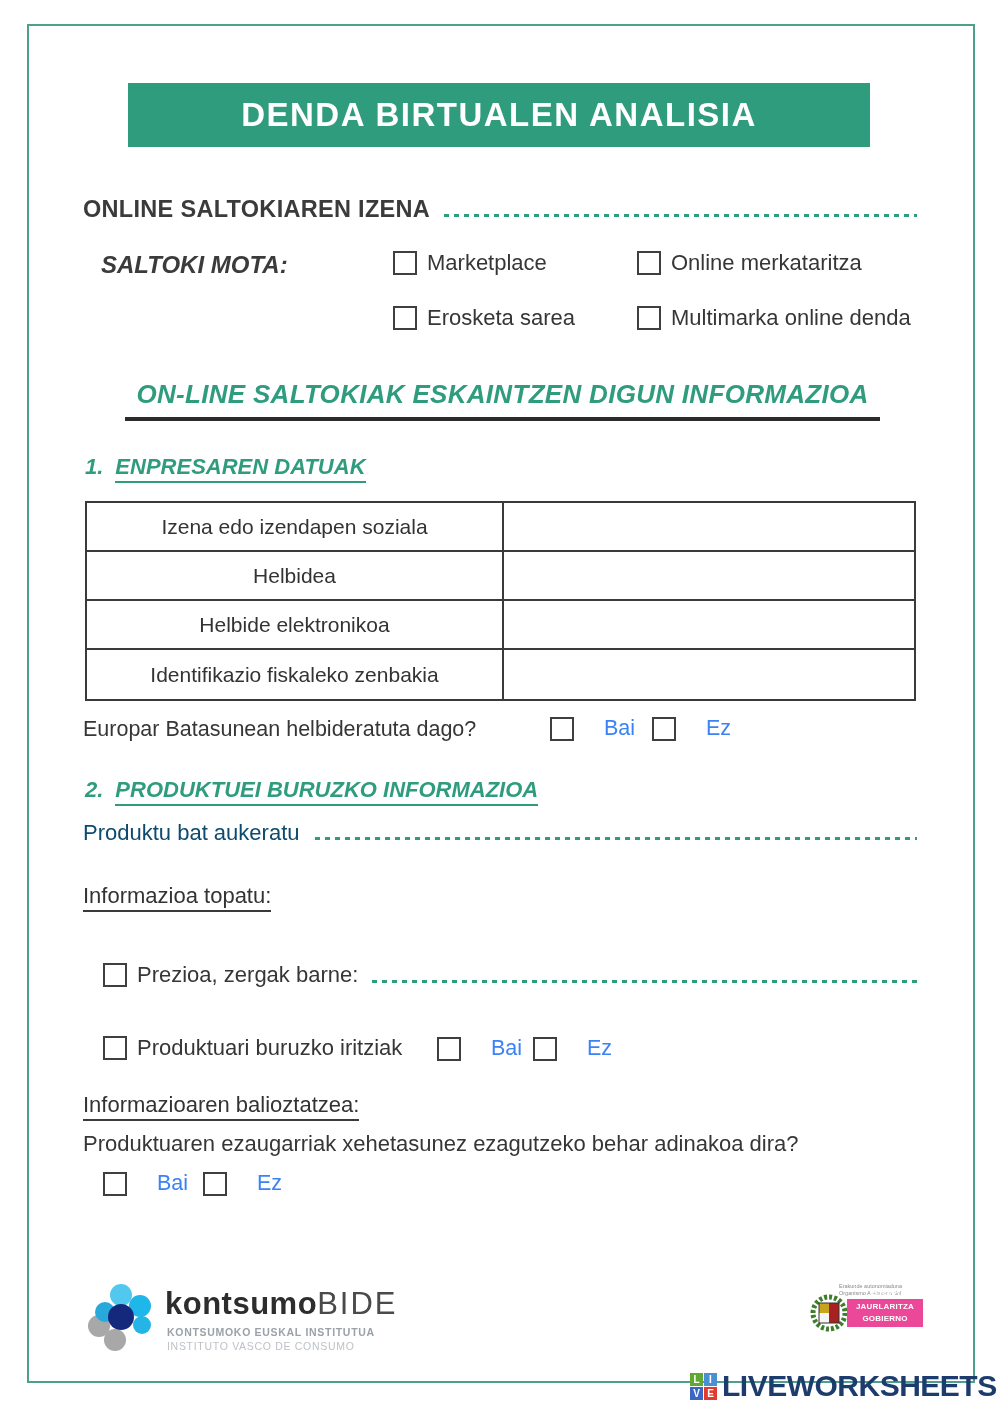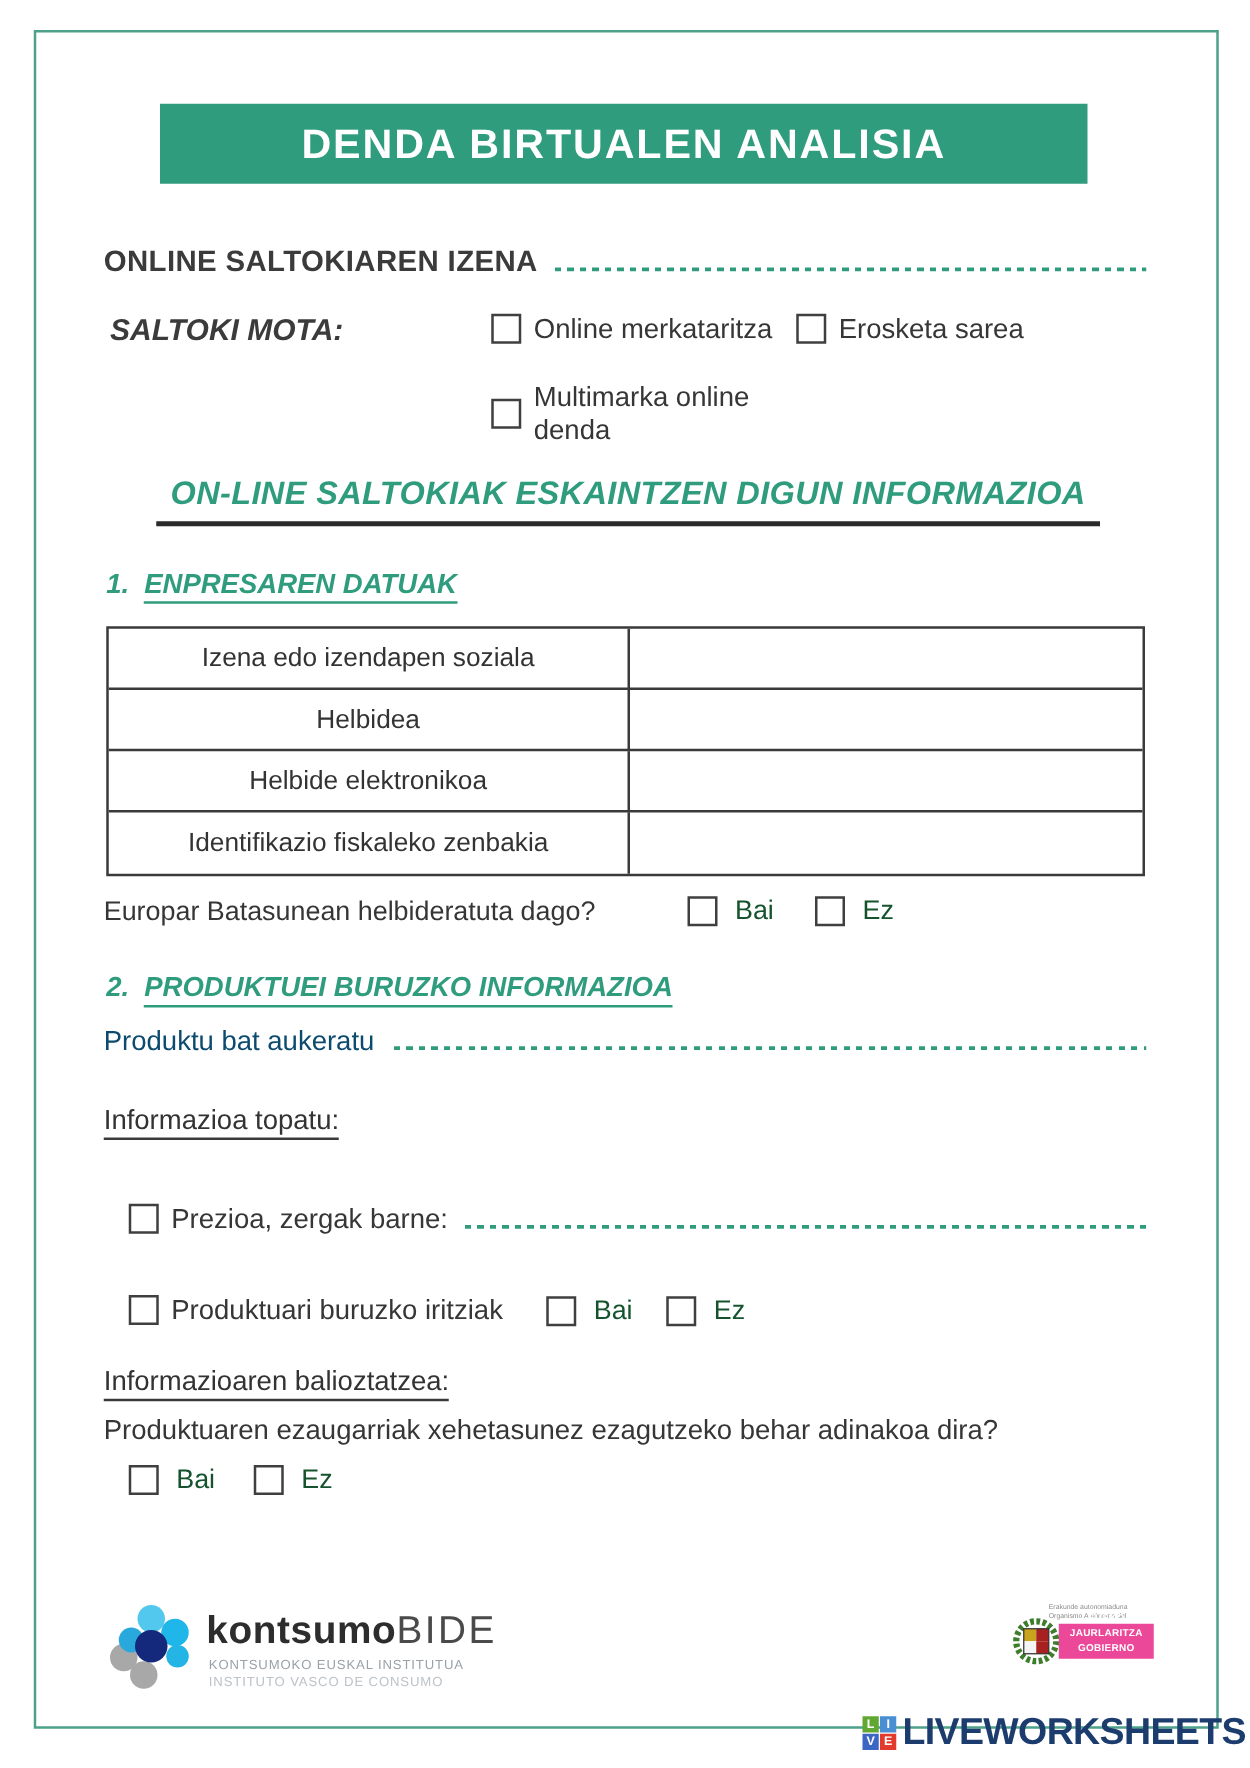--- a/index.html
+++ b/index.html
@@ -11,32 +11,32 @@
   
   #frame{left:27px;top:24px;width:948px;height:1359px;border:2px solid #4da089;box-sizing:border-box;background:#ffffff;}
 
   
   #banner{left:128px;top:83px;width:742px;height:64px;background:#2f9c7d;display:flex;align-items:center;justify-content:center;}
   #banner .t{color:#ffffff;font-size:33px;font-weight:bold;letter-spacing:1.5px;}
 
   
   .dots{height:3px;background-image:repeating-linear-gradient(90deg,#2f9c7d 0 5px,transparent 5px 10px);}
   .cb{width:24px;height:24px;border:2px solid #3f3f3f;background:#ffffff;box-sizing:border-box;flex:0 0 auto;}
-  .pair{position:absolute;display:flex;align-items:center;gap:14px;font-size:21.5px;color:#14532d;}
+  .pair{position:absolute;display:flex;align-items:center;gap:30px;font-size:21.5px;color:#3b82f6;}
   .greenTitle{font-style:italic;font-weight:bold;color:#2f9c7d;font-size:22px;}
   .greenTitle .num{margin-right:12px;}
   .greenTitle .ttl{border-bottom:2px solid #2f9c7d;padding-bottom:2px;}
   .ul{border-bottom:2px solid #3a3a3a;padding-bottom:2px;}
 
   
   #storeNameRow{left:83px;top:196px;width:834px;display:flex;align-items:flex-end;}
   #storeNameRow .lbl{font-size:23.5px;font-weight:bold;color:#3b3b3b;letter-spacing:0.3px;}
   #storeNameRow .dots{flex:1;margin-left:14px;margin-bottom:6px;}
 
-  #saltokiMota{left:88px;top:251px;font-size:24px;font-weight:bold;font-style:italic;color:#3b3b3b;}
+  #saltokiMota{left:101px;top:251px;font-size:24px;font-weight:bold;font-style:italic;color:#3b3b3b;}
 
   #optGrid{left:393px;top:250px;width:525px;display:grid;grid-template-columns:244px 1fr;row-gap:29px;}
   .opt{display:flex;align-items:center;gap:10px;font-size:22px;color:#363636;}
 
   #mainHeading{left:125px;top:379px;width:755px;text-align:center;font-style:italic;font-weight:bold;font-size:26px;color:#2f9c7d;letter-spacing:0.3px;}
   #headingRule{left:125px;top:417px;width:755px;height:4px;background:#2b2b2b;}
 
   #s1Title{left:85px;top:454px;}
   
   #infoTable{left:85px;top:501px;width:831px;border:2px solid #3a3a3a;box-sizing:border-box;display:grid;grid-template-columns:417px 1fr;}
@@ -57,21 +57,21 @@
 
   .checkRow{position:absolute;left:103px;width:814px;display:flex;align-items:center;}
   .checkRow .lbl{margin-left:10px;font-size:22px;color:#363636;}
   .checkRow .dots{flex:1;margin-left:14px;align-self:flex-end;margin-bottom:5px;}
 
   
   #kb{left:85px;top:1284px;width:320px;height:74px;}
   #kb .brand{position:absolute;left:80px;top:2px;font-size:31px;}
   #kb .b1{font-weight:bold;color:#2d2d2d;letter-spacing:0.5px;}
   #kb .b2{font-weight:normal;color:#4a4a4a;letter-spacing:2px;}
-  #kb .sub1{position:absolute;left:82px;top:42px;font-size:10.5px;font-weight:normal;color:#9aa1a8;letter-spacing:0.7px;}
+  #kb .sub1{position:absolute;left:82px;top:42px;font-size:10.5px;font-weight:bold;color:#9aa1a8;letter-spacing:0.7px;}
   #kb .sub2{position:absolute;left:82px;top:56px;font-size:10.5px;color:#bcc2c8;letter-spacing:0.7px;}
 
   
   #gov{left:810px;top:1283px;width:115px;height:52px;}
   #gov .tag{position:absolute;left:29px;top:0;font-size:5.5px;line-height:7px;color:#8a8a8a;}
   #gov .banner{position:absolute;left:37px;top:16px;width:76px;height:28px;background:#ec4899;display:flex;flex-direction:column;justify-content:center;}
   #gov .banner .row{color:#ffffff;font-size:8px;font-weight:bold;text-align:center;letter-spacing:0.2px;line-height:12px;}
   #gov .banner .sep{height:1px;background:rgba(255,255,255,0.85);margin:0 3px;}
   #gov svg{position:absolute;left:0;top:11px;}
 
@@ -93,20 +93,24 @@
   </div>
 
   <div id="storeNameRow" class="abs">
     <span class="lbl">ONLINE SALTOKIAREN IZENA</span>
     <div class="dots"></div>
   </div>
 
   <div id="saltokiMota" class="abs">SALTOKI MOTA:</div>
 
   <div id="optGrid" class="abs">
+    <div class="opt">
+      <div class="cb"></div>
+      <span>Marketplace</span>
+    </div>
     <div class="opt">
       <div class="cb"></div>
       <span>Online merkataritza</span>
     </div>
     <div class="opt">
       <div class="cb"></div>
       <span>Erosketa sarea</span>
     </div>
     <div class="opt">
       <div class="cb"></div>

